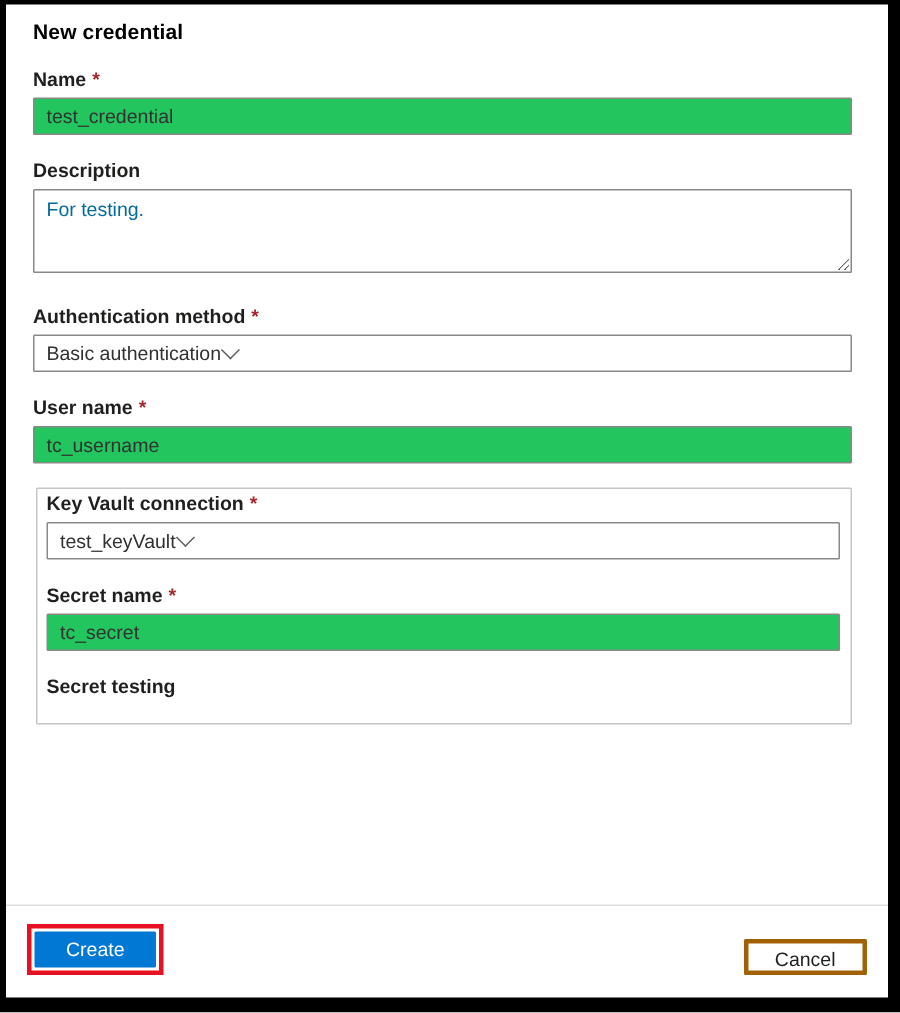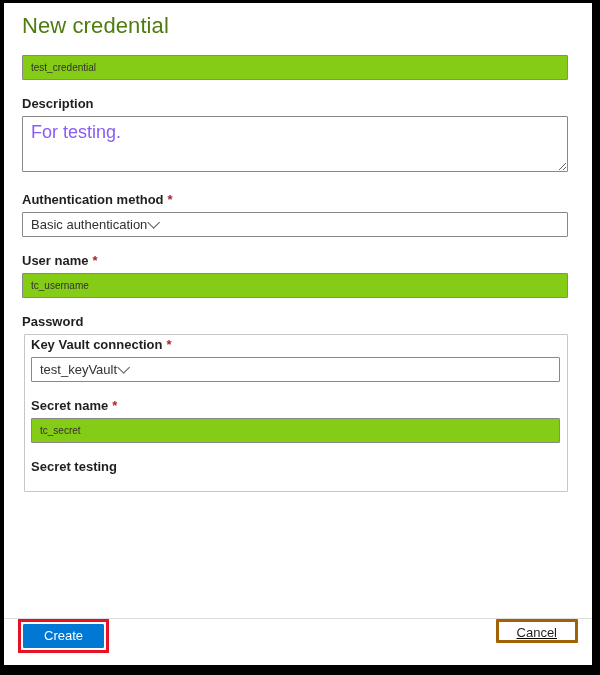--- a/index.html
+++ b/index.html
@@ -14,23 +14,23 @@
     border-style: solid;
     border-color: #000000;
     border-width: 3px 8px 10px 4px;
     position: relative;
     overflow: hidden;
   }
   .content {
     padding: 10px 24px 0 18px;
   }
   .dialog-title {
-    font-size: 22px;
-    font-weight: 400;
-    color: #4d7c0f;
+    font-size: 14px;
+    font-weight: 700;
+    color: #000000;
     margin-bottom: 16px;
     letter-spacing: 0.1px;
   }
   .field { margin-bottom: 16px; }
   .field-label {
     display: block;
     font-size: 13px;
     font-weight: 600;
     color: #201f1e;
     margin-bottom: 5px;
@@ -38,38 +38,38 @@
   .req {
     color: #a4262c;
     margin-left: 4px;
     font-weight: 600;
   }
   .text-input {
     width: 100%;
     height: 25px;
     border: 1px solid #8a8886;
     border-radius: 1px;
-    background: #84cc16;
+    background: #22c55e;
     padding: 0 8px;
     font-family: "Liberation Sans", sans-serif;
-    font-size: 10px;
+    font-size: 13px;
     color: #323130;
     outline: none;
   }
   .text-input::placeholder { color: #797775; opacity: 1; }
   .textarea-input {
     width: 100%;
     height: 56px;
     border: 1px solid #8a8886;
     border-radius: 1px;
     background: #fff;
     padding: 5px 8px;
     font-family: "Liberation Sans", sans-serif;
-    font-size: 18px;
-    color: #8b5cf6;
+    font-size: 13px;
+    color: #0369a1;
     outline: none;
     resize: both;
   }
   .select-input {
     width: 100%;
     height: 25px;
     border: 1px solid #8a8886;
     border-radius: 1px;
     background: #fff;
     padding: 0 8px;
@@ -89,29 +89,28 @@
   }
   .group-box {
     border: 1px solid #c8c6c4;
     border-radius: 1px;
     margin-left: 2px;
     padding: 2px 7px 12px 6px;
   }
   .group-box .field:last-child { margin-bottom: 4px; }
   .footer {
     position: absolute;
-    left: 0; right: 0; bottom: 0;
+    left: 0; right: 0; bottom: 15px;
     height: 47px;
     border-top: 1px solid #e0dedc;
     background: #ffffff;
     display: flex;
-    align-items: flex-start;
+    align-items: flex-end;
     justify-content: space-between;
     padding: 0 14px;
-    text-decoration: underline;
   }
   .annotation-box {
     border: 3px solid #e81123;
     padding: 2px;
     display: inline-block;
     line-height: 0;
   }
   .btn {
     font-family: "Liberation Sans", sans-serif;
     font-size: 13px;
@@ -135,20 +134,21 @@
 </style>
 </head>
 <body>
 
 <div class="dialog">
   <div class="content">
 
     <div class="dialog-title">New credential</div>
 
     <div class="field">
+      <label class="field-label"><span>Name</span><span class="req">*</span></label>
       <input class="text-input" type="text" value="test_credential" style="">
     </div>
 
     <div class="field">
       <label class="field-label"><span>Description</span></label>
       <textarea class="textarea-input" style="">For testing.</textarea>
     </div>
 
     <div class="field">
       <label class="field-label"><span>Authentication method</span><span class="req">*</span></label>
@@ -157,21 +157,20 @@
         <span class="chevron"></span>
       </div>
     </div>
 
     <div class="field">
       <label class="field-label"><span>User name</span><span class="req">*</span></label>
       <input class="text-input" type="text" value="tc_username" style="">
     </div>
 
     <div class="field">
-      <label class="field-label"><span>Password</span></label>
       <div class="group-box">
 
         <div class="field">
           <label class="field-label"><span>Key Vault connection</span><span class="req">*</span></label>
           <div class="select-input">
             <span>test_keyVault</span>
             <span class="chevron"></span>
           </div>
         </div>
 

